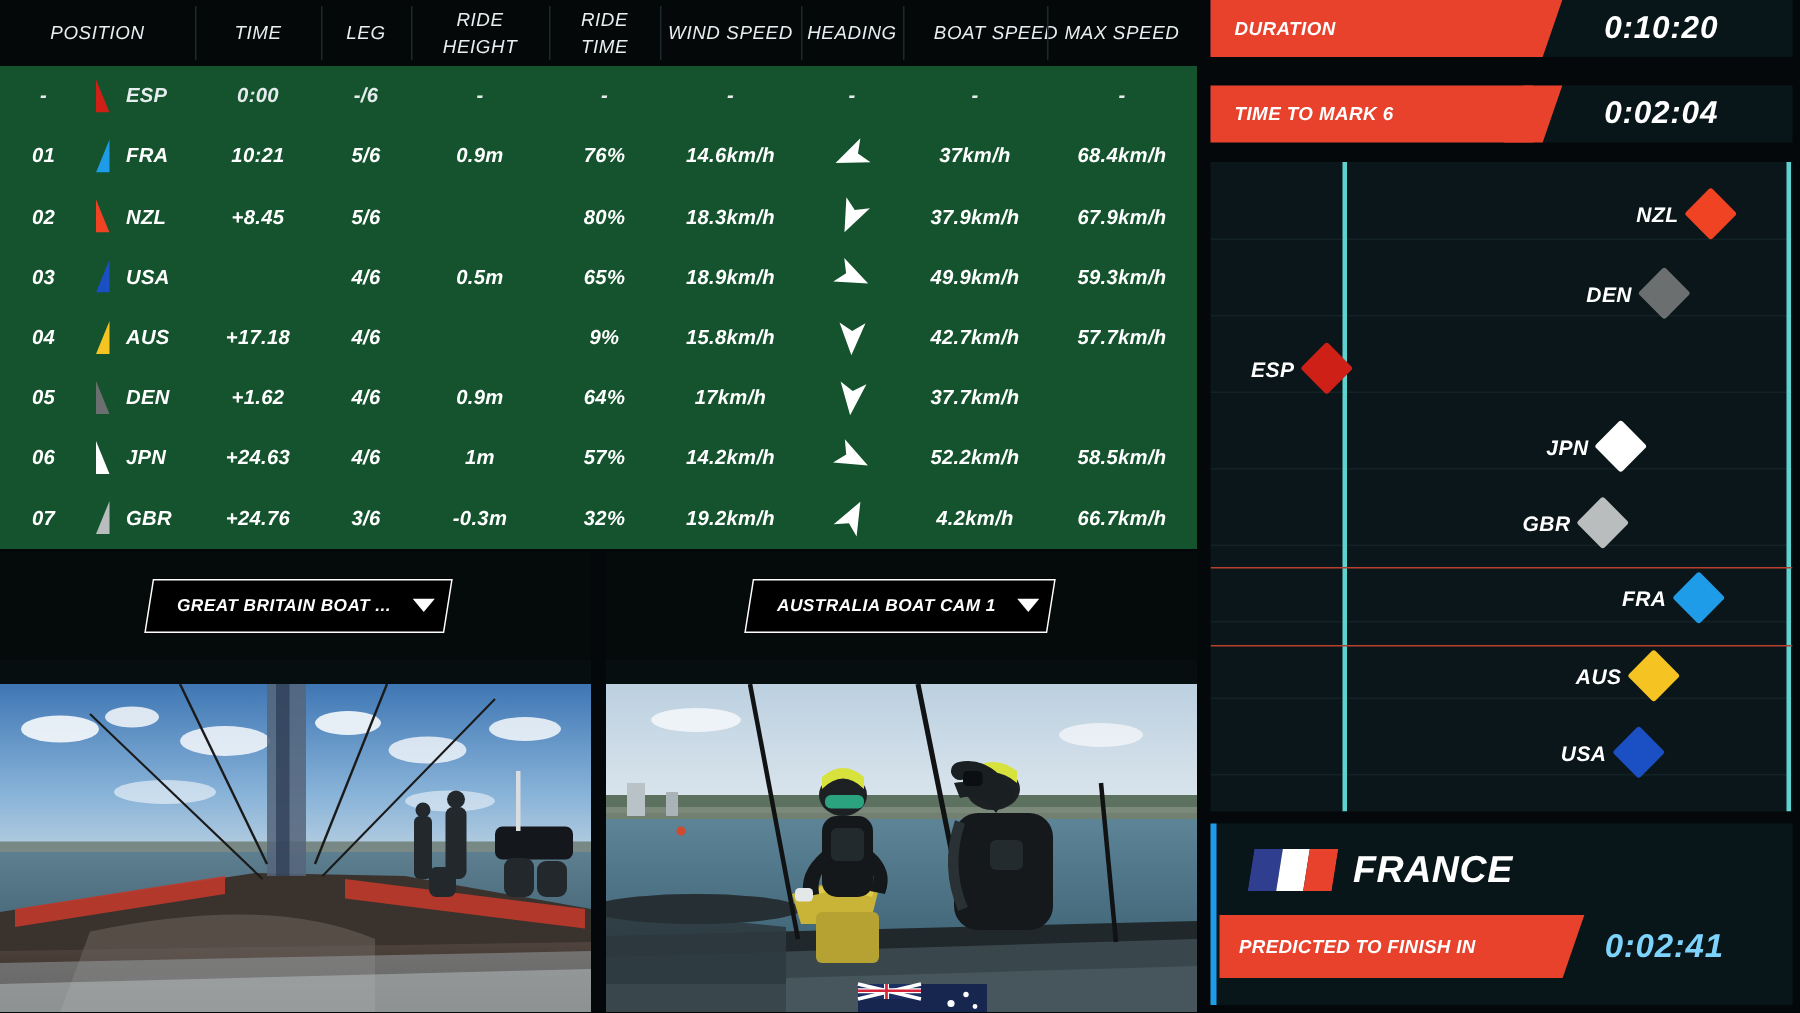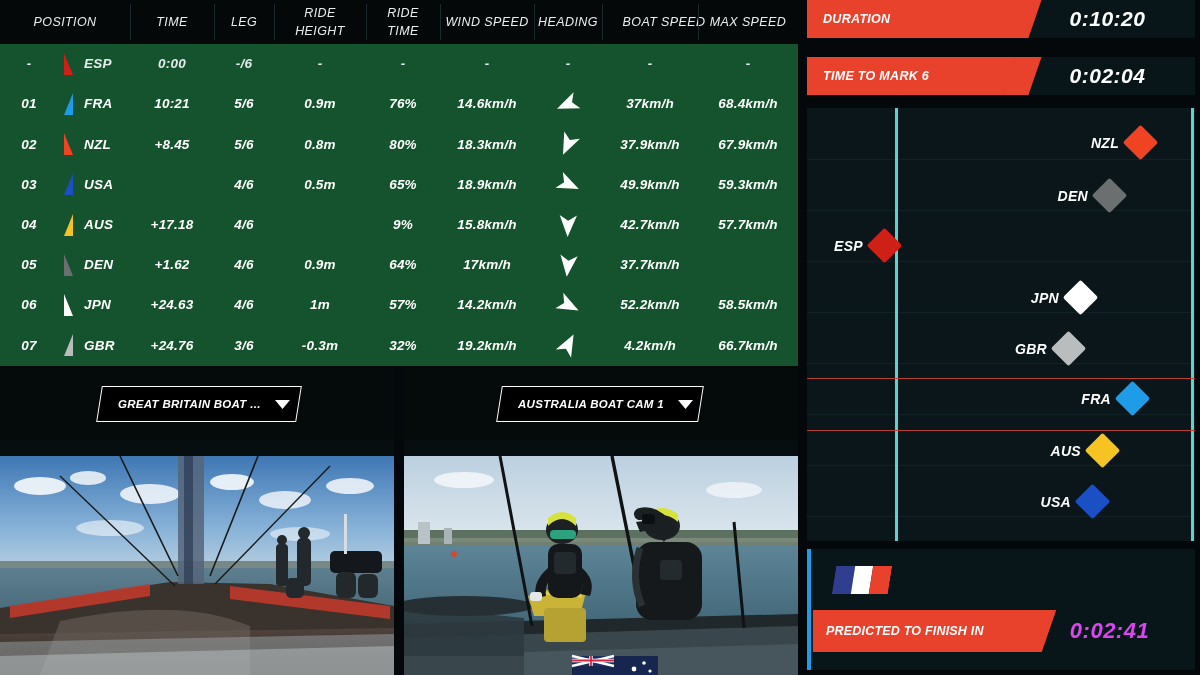--- a/index.html
+++ b/index.html
@@ -114,21 +114,21 @@
     content:""; position:absolute; right:-14px; top:0; width:28px; height:42px;
     background:#e8412c; transform:skewX(-19deg);
   }
   .fra .predlabel {
     position:absolute; left:19px; top:61px; height:42px; display:flex; align-items:center;
     color:#fff; font-style:italic; font-weight:bold; font-size:12.5px; letter-spacing:.2px; z-index:2;
   }
   .fra .predval {
     position:absolute; right:8px; top:61px; width:155px; height:42px;
     display:flex; align-items:center; justify-content:center;
-    color:#d946ef; font-style:italic; font-weight:bold; font-size:22px; letter-spacing:.5px;
+    color:#7dd3fc; font-style:italic; font-weight:bold; font-size:22px; letter-spacing:.5px;
   }
 </style>
 </head>
 <body>
 
 <div id="app">
 
   <div id="left">
 
     <div class="lb">
@@ -197,21 +197,20 @@
           <div class="row" style="top: 80.4px;">
             <div class="c pos" style="left: 0px; width: 58px;">02</div>
             <div class="c" style="left: 58px; width: 22px;">
               <svg class="sail" width="11" height="22" viewBox="0 0 11 22">
                 <polygon points="0,0 9,22 0,22" fill="#f04323"></polygon>
               </svg>
             </div>
             <div class="c team" style="left: 84px; width: 48px;">NZL</div>
             <div class="c" style="left: 130px; width: 84px;">+8.45</div>
             <div class="c" style="left: 214px; width: 60px;">5/6</div>
-            <div class="c" style="left: 274px; width: 92px;">0.8m</div>
             <div class="c" style="left: 366px; width: 74px;">80%</div>
             <div class="c" style="left: 440px; width: 94px;">18.3km/h</div>
             <div class="c" style="left: 534px; width: 68px;">
               <svg class="heading-arrow" viewBox="0 0 24 24">
                 <g transform="rotate(205 12 12)">
                   <path d="M12 1 L20 21 L12 16 L4 21 Z" fill="#ffffff"></path>
                 </g>
               </svg>
             </div>
             <div class="c" style="left: 602px; width: 96px;">37.9km/h</div>
@@ -541,19 +540,20 @@
         </div>
       </div>
 
     <div class="fra">
       <div class="accent"></div>
       <div class="flag" id="fraflag">
           <i style="background: rgb(47, 62, 143); left: 0%;"></i>
           <i style="background: rgb(255, 255, 255); left: 33.33%;"></i>
           <i style="background: rgb(232, 65, 44); left: 66.66%;"></i>
         </div>
+      <div class="cname">FRANCE</div>
       <div class="pred"></div>
       <div class="predlabel">PREDICTED TO FINISH IN</div>
       <div class="predval">0:02:41</div>
     </div>
   </div>
 
 </div>
 
 </body></html>

